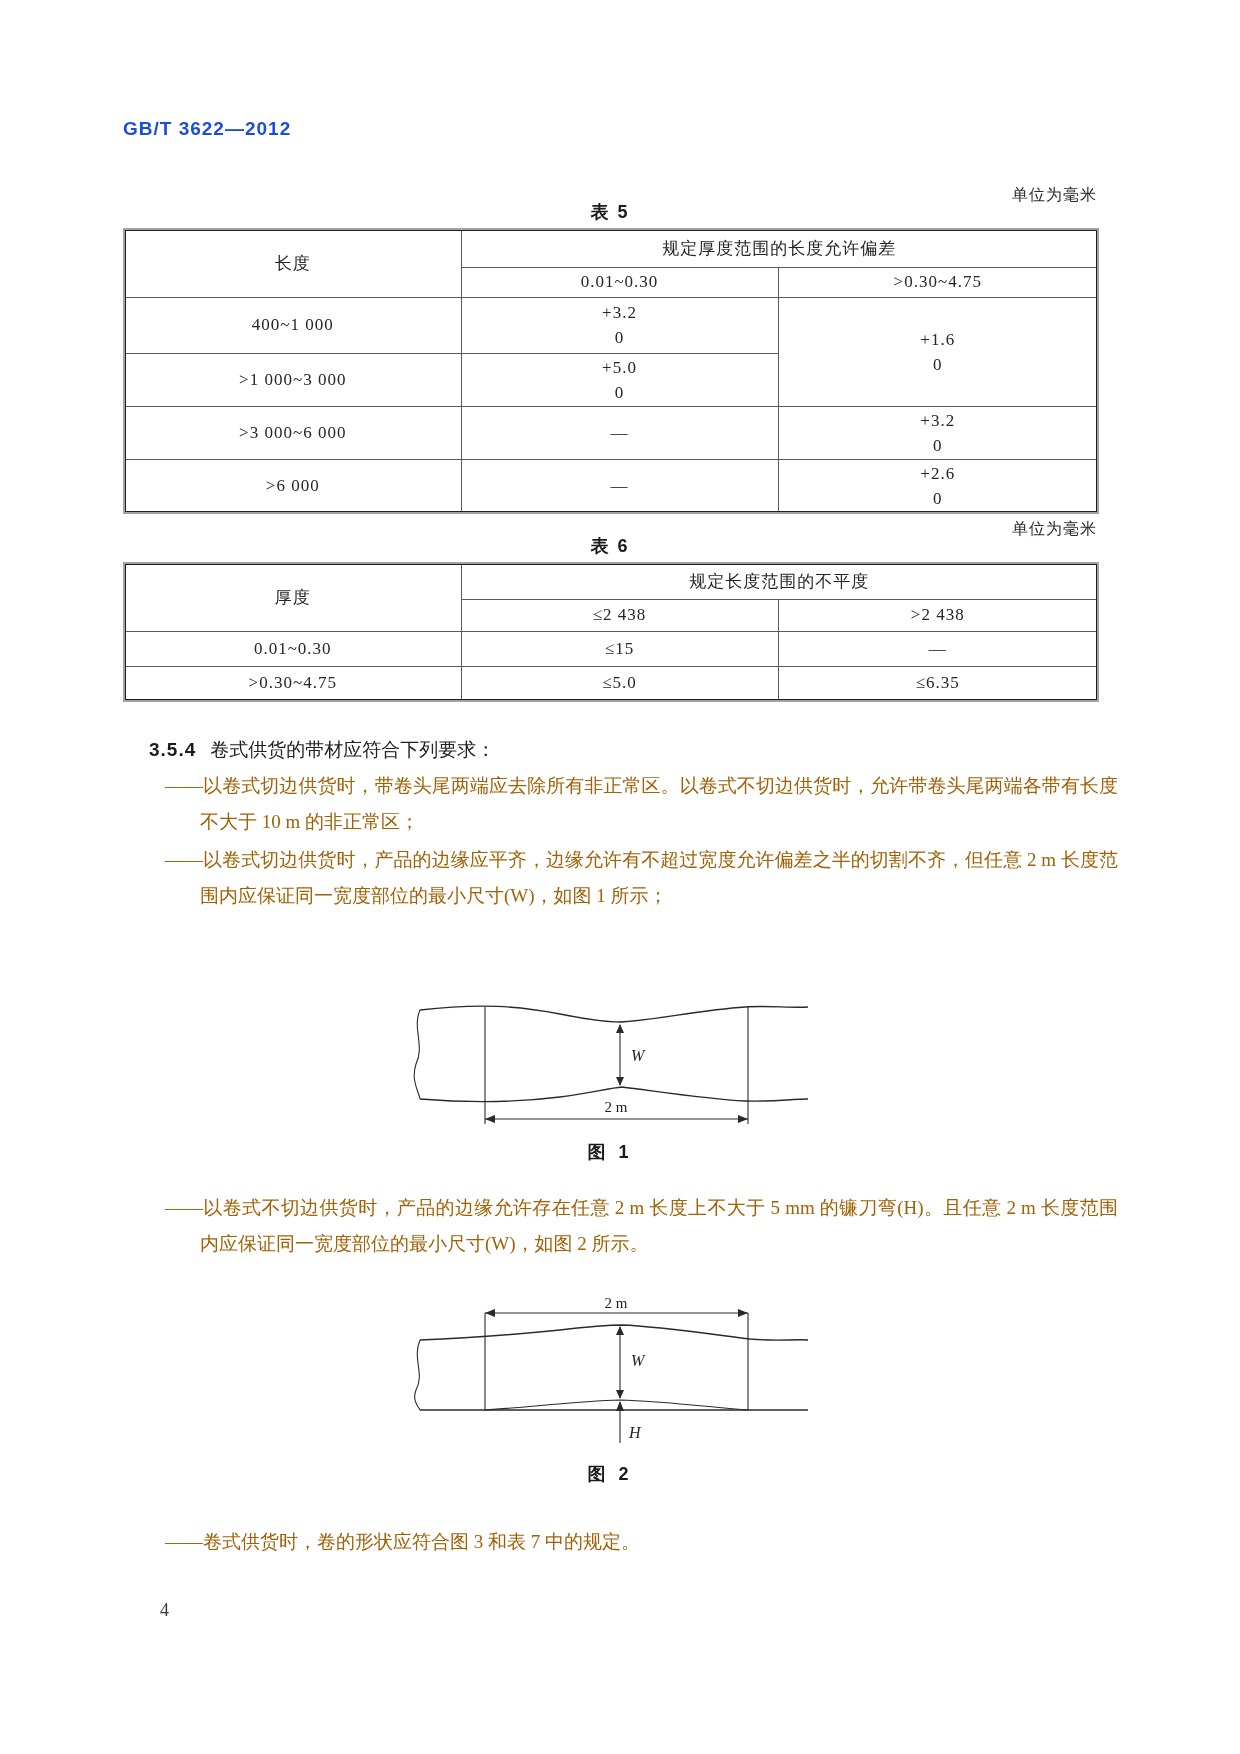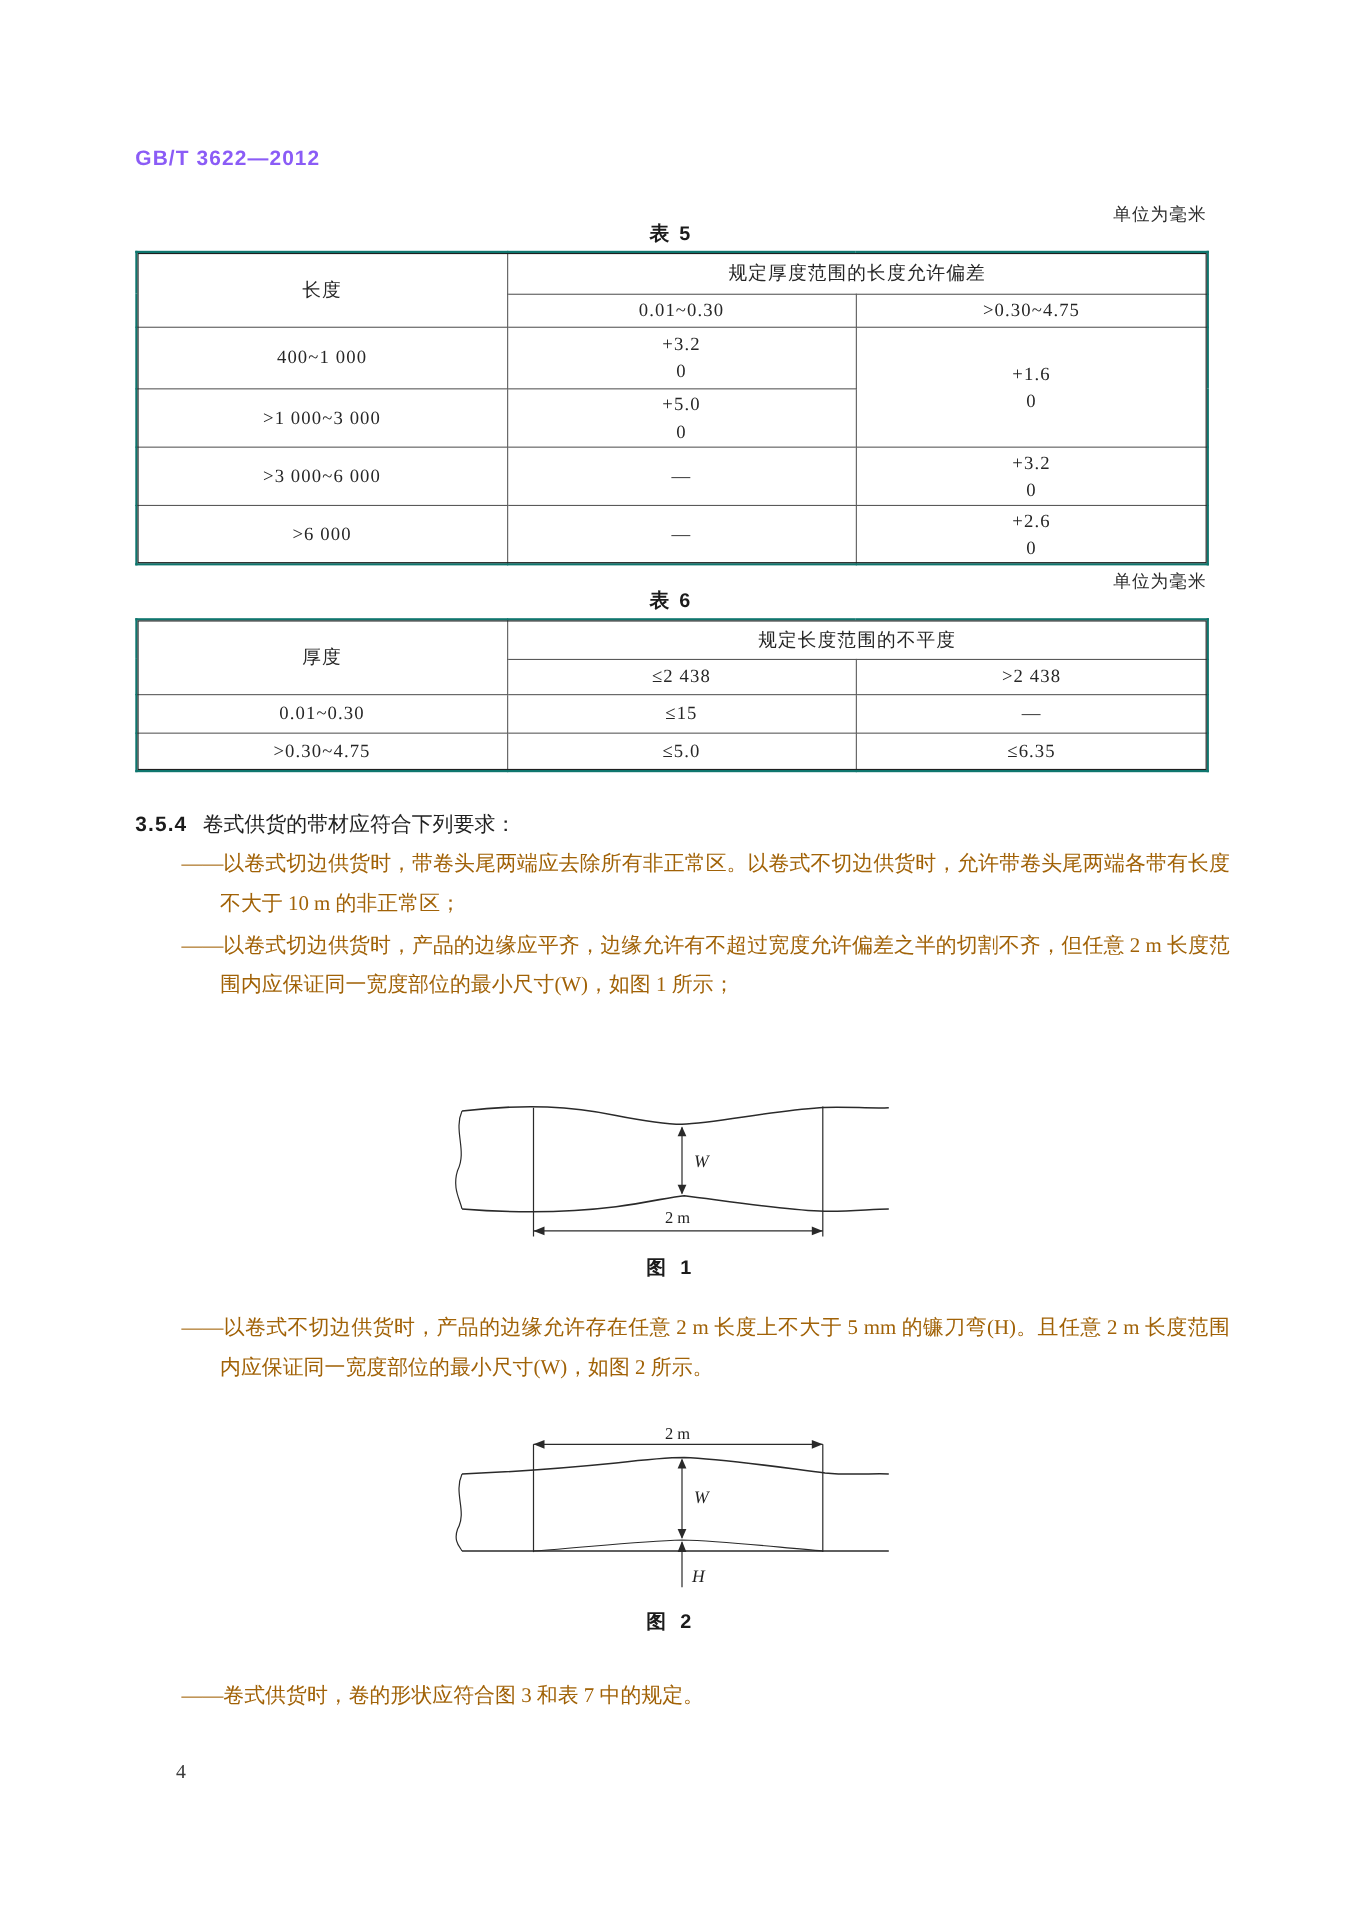--- a/index.html
+++ b/index.html
@@ -4,49 +4,49 @@
 <style>
   html,body{margin:0;padding:0}
   body{
     width:1240px;height:1754px;background:#ffffff;position:relative;
     font-family:"Liberation Serif","DejaVu Serif",serif;color:#222;
     overflow:hidden;
   }
   .abs{position:absolute}
   .doc-header{
     left:123px;top:118px;font-size:19px;font-weight:bold;
-    font-family:"Liberation Sans","DejaVu Sans",sans-serif;letter-spacing:1px;color:#8b5cf6;margin-top:16px;
+    font-family:"Liberation Sans","DejaVu Sans",sans-serif;letter-spacing:1px;color:#1d4ed8;
   }
   
   .cap-row{left:123px;width:974px;height:26px}
   .cap-center{
     display:block;text-align:center;font-size:18px;font-weight:bold;
     font-family:"Liberation Sans","DejaVu Sans",sans-serif;color:#1b1b1b;letter-spacing:2px;margin-top:17px;
   }
   .cap-unit{
     position:absolute;right:0;top:2px;font-size:16px;color:#2a2a2a;letter-spacing:1px;text-align:center;
   }
   
   table.gb{
     border-collapse:collapse;table-layout:fixed;width:974px;
     position:absolute;left:123px;background:#fff;
   }
   table.gb td{
     border:1px solid #5a5a5a;text-align:center;vertical-align:middle;
     font-size:17px;color:#262626;padding:1px 4px;letter-spacing:1px;
   }
-  table.gb{border:2px solid #0f766e;outline:1px solid #1f1f1f;outline-offset:-3px}
+  table.gb{border:2px solid #a3a3a3;outline:1px solid #1f1f1f;outline-offset:-3px}
   td.hsep{border-bottom:3px double #2a2a2a}
   .two-line div{line-height:25px}
   .num{font-family:"Liberation Serif","DejaVu Serif",serif}
   
   .sec-title{left:123px;top:735px;width:995px;font-size:19px;line-height:30px}
   .sec-num{
     font-family:"Liberation Sans","DejaVu Sans",sans-serif;font-weight:bold;color:#1b1b1b;
-    margin-right:14px;letter-spacing:1px;
+    margin-right:14px;letter-spacing:1px;margin-left:26px;
   }
   .bullet{
     left:123px;width:995px;font-size:19px;line-height:36px;text-align:justify;
     padding-left:77px;text-indent:-35px;box-sizing:border-box;color:#a16207;
   }
   .fig-cap{
     left:123px;width:974px;text-align:center;font-size:18px;font-weight:bold;
     font-family:"Liberation Sans","DejaVu Sans",sans-serif;color:#1b1b1b;letter-spacing:4px;
   }
   .fig-wrap{left:410px}

